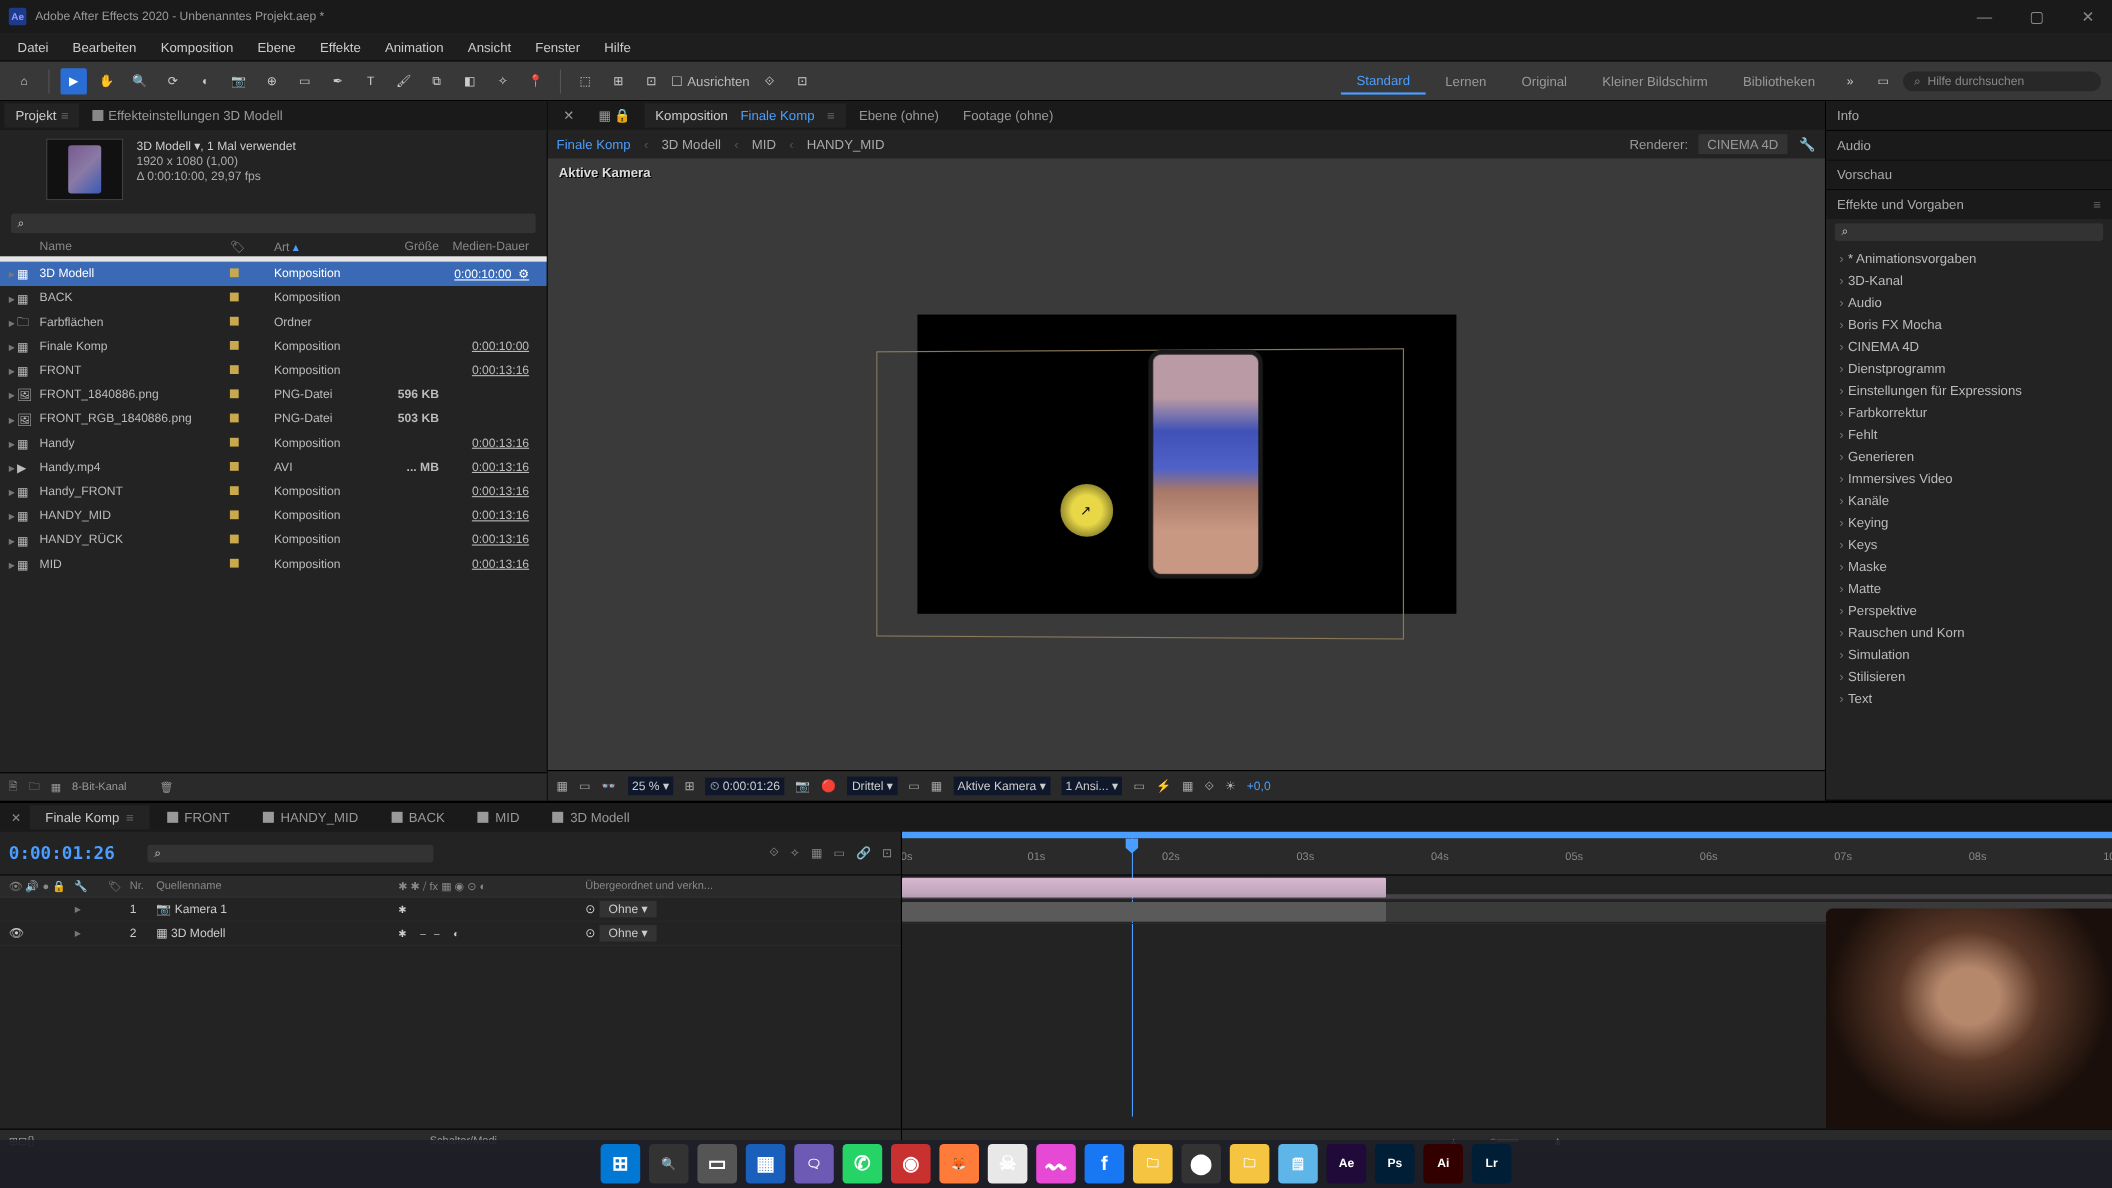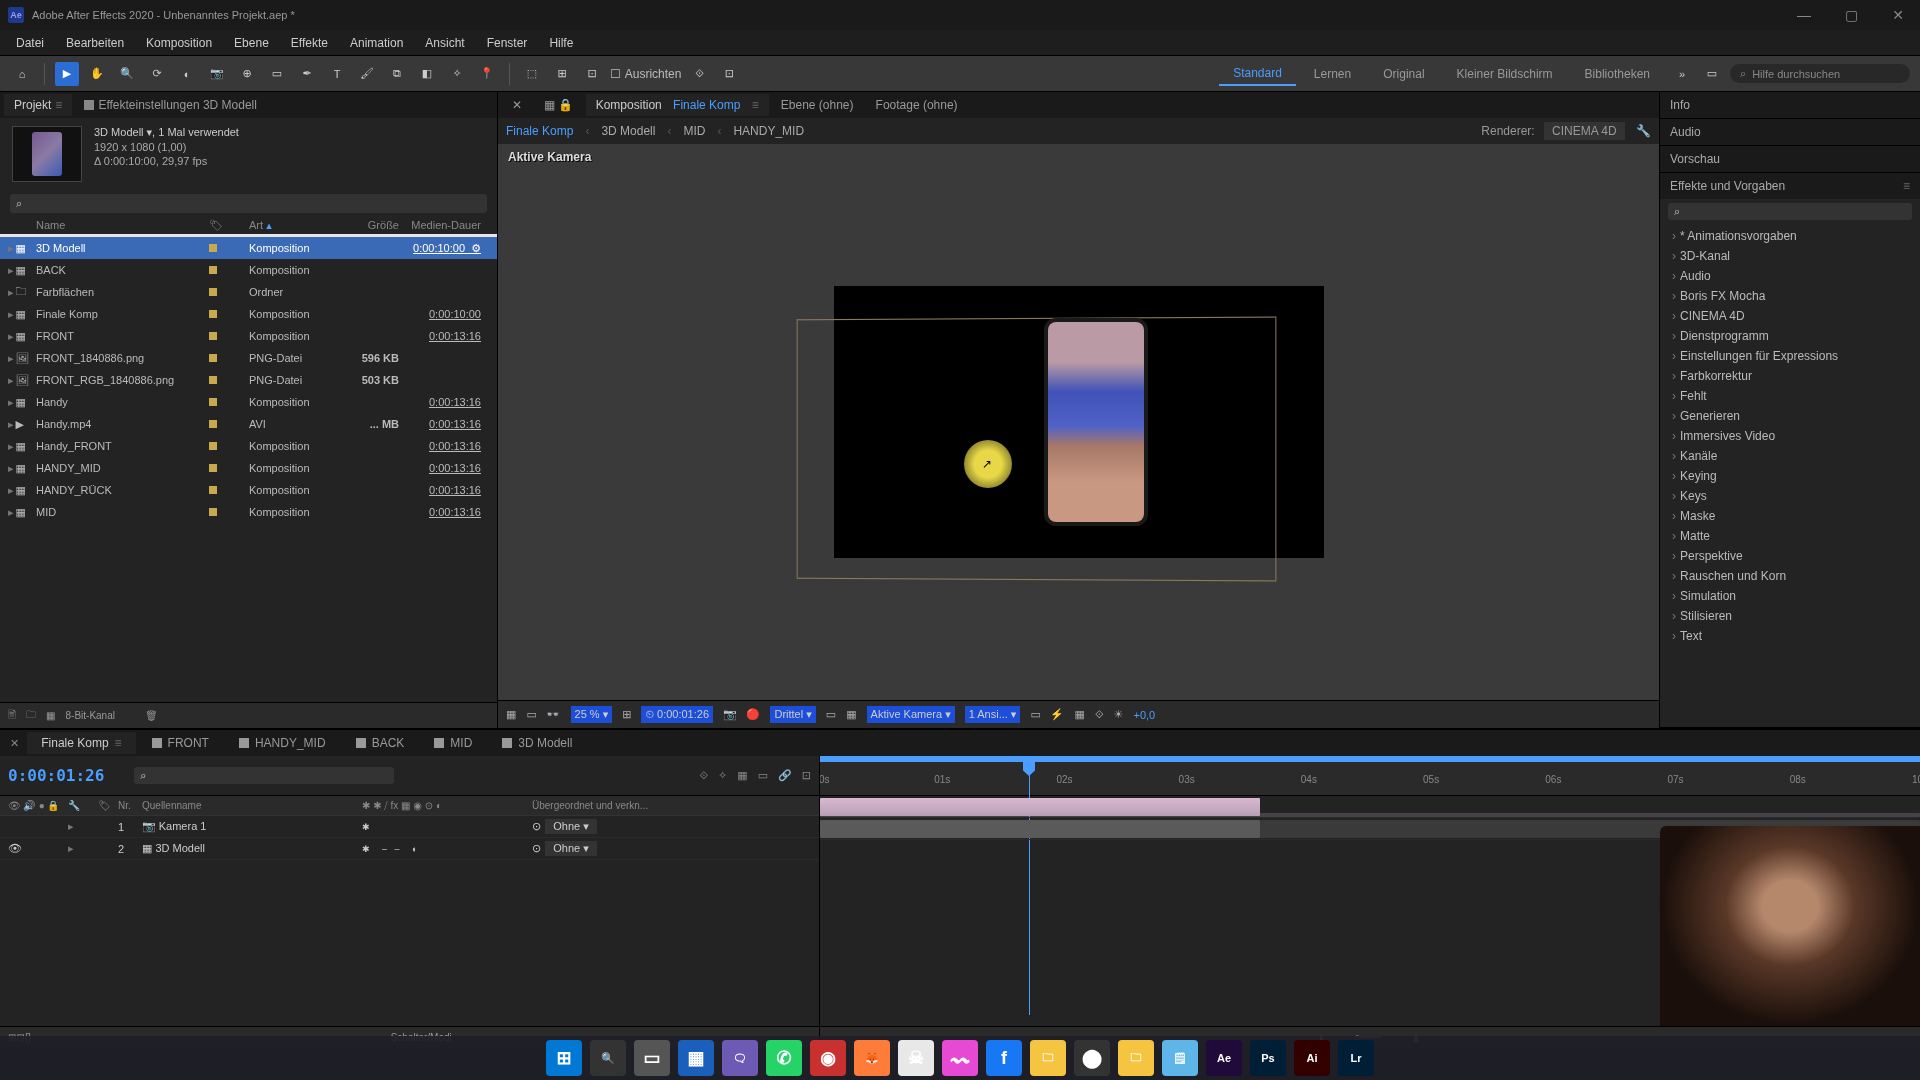--- a/index.html
+++ b/index.html
@@ -32,29 +32,29 @@
 .col-left { width: 498px; background: #232323; border-right: 1px solid #000; display: flex; flex-direction: column; }
 .col-mid { flex: 1; background: #232323; display: flex; flex-direction: column; border-right: 1px solid #000; }
 .col-right { width: 260px; background: #232323; display: flex; flex-direction: column; }
 
 
 .panel-tabs { height: 26px; background: #1a1a1a; display: flex; align-items: center; padding: 0 4px; gap: 2px; }
 .panel-tab { padding: 4px 10px; color: #999; cursor: pointer; font-size: 12px; display: flex; align-items: center; gap: 4px; }
 .panel-tab.active { background: #232323; color: #ccc; }
 
 
-.project-header { padding: 8px 12px; display: flex; gap: 12px; }
+.project-header { padding: 8px 12px; display: flex; gap: 12px; margin-left: 30px; }
 .project-thumb { width: 70px; height: 56px; background: #111; border: 1px solid #444; display: flex; align-items: center; justify-content: center; position: relative; overflow: hidden; }
 .project-thumb::before { content: ''; position: absolute; width: 30px; height: 44px; background: linear-gradient(135deg, #765a8f, #8b7aa5, #3a5ab5); border-radius: 3px; }
 .project-info { display: flex; flex-direction: column; gap: 2px; color: #aaa; font-size: 11px; }
 .project-info .name { color: #ccc; }
 
 .search-project { margin: 4px 10px; display: flex; align-items: center; background: #333; border-radius: 3px; padding: 3px 6px; }
 
-.project-columns { display: flex; padding: 2px 8px; color: #888; font-size: 11px; border-bottom: 3px solid #e5e5e5; }
+.project-columns { display: flex; padding: 2px 8px; color: #888; font-size: 11px; border-bottom: 5px solid #e5e5e5; }
 .project-columns .col-icon { width: 28px; }
 .project-columns .col-name { flex: 1; }
 .project-columns .col-icons { width: 40px; }
 .project-columns .col-art { width: 90px; }
 .project-columns .col-size { width: 60px; text-align: right; }
 .project-columns .col-dur { width: 90px; text-align: right; padding-right: 8px; }
 
 .project-list { flex: 1; overflow: auto; }
 .project-row { display: flex; align-items: center; padding: 2px 8px; height: 22px; font-size: 11px; color: #bbb; }
 .project-row.selected { background: #3a6ab5; color: #fff; }
@@ -80,21 +80,21 @@
 
 .viewport { flex: 1; background: #3a3a3a; position: relative; display: flex; align-items: center; justify-content: center; }
 .canvas-area { width: 490px; height: 272px; background: #000; position: relative; }
 .camera-frame { position: absolute; border: 1px solid #8a7a5a; width: 480px; height: 262px; left: -40px; top: 32px; transform: perspective(800px) rotateY(-2deg); }
 .phone-mock { position: absolute; width: 104px; height: 208px; left: 210px; top: 32px; border-radius: 12px; background: #2a2a2a; border: 4px solid #1a1a1a; overflow: hidden; }
 .phone-screen { width: 100%; height: 100%; background: linear-gradient(180deg, #ba9aa4 20%, #4052b8 35%, #5062c8 52%, #a87868 62%, #c99882 80%); }
 .click-highlight { position: absolute; width: 48px; height: 48px; border-radius: 50%; background: radial-gradient(circle, #e8d848 40%, rgba(232,216,72,0.3) 100%); left: 130px; top: 154px; display: flex; align-items: center; justify-content: center; }
 .click-highlight::after { content: '↖'; font-size: 12px; color: #000; transform: scaleX(-1); }
 
 .viewport-footer { height: 28px; background: #2a2a2a; display: flex; align-items: center; padding: 0 8px; gap: 10px; font-size: 11px; color: #aaa; border-top: 1px solid #000; }
-.viewport-footer select, .viewport-footer .vfsel { background: #1d4ed8; border: none; color: #ccc; padding: 2px 4px; font-size: 11px; text-align: right; }
+.viewport-footer select, .viewport-footer .vfsel { background: #0f172a; border: none; color: #ccc; padding: 2px 4px; font-size: 11px; text-align: right; }
 
 
 .right-panel { border-bottom: 1px solid #000; }
 .right-panel .hdr { height: 26px; background: #1a1a1a; display: flex; align-items: center; padding: 0 10px; font-size: 12px; color: #aaa; }
 .effects-search { margin: 4px 8px; display: flex; align-items: center; background: #333; border-radius: 3px; padding: 2px 6px; }
 .effects-list { padding: 2px 0; }
 .effects-list .eff-item { padding: 3px 12px; color: #bbb; font-size: 12px; cursor: pointer; display: flex; align-items: center; gap: 4px; }
 
 
 .timeline { height: 320px; background: #232323; border-top: 2px solid #000; display: flex; flex-direction: column; position: relative; }

